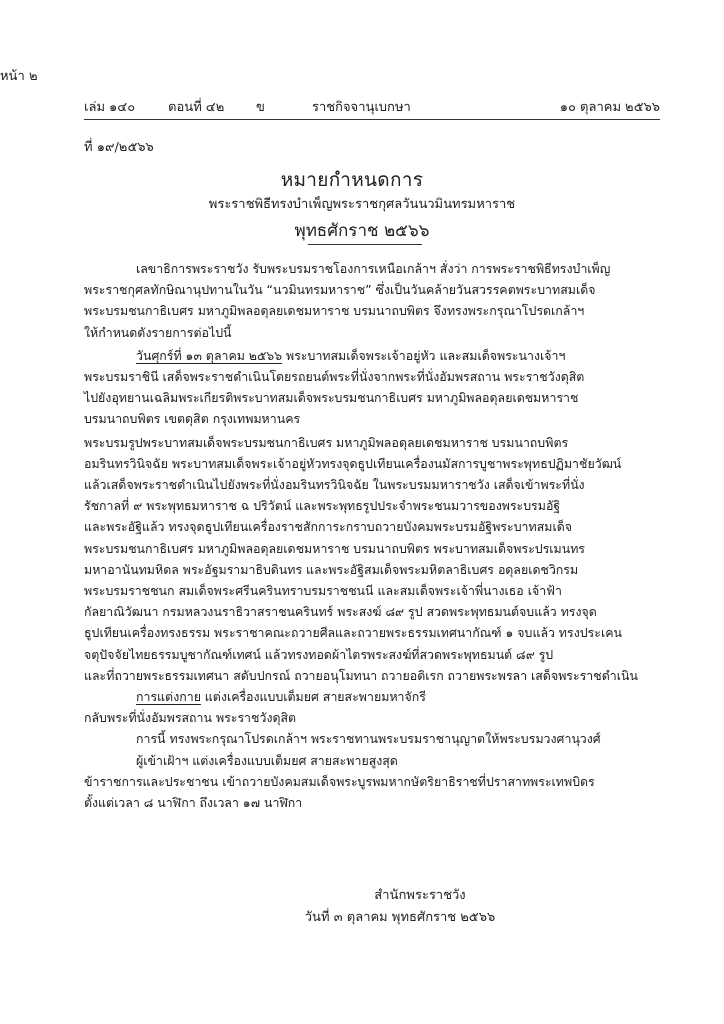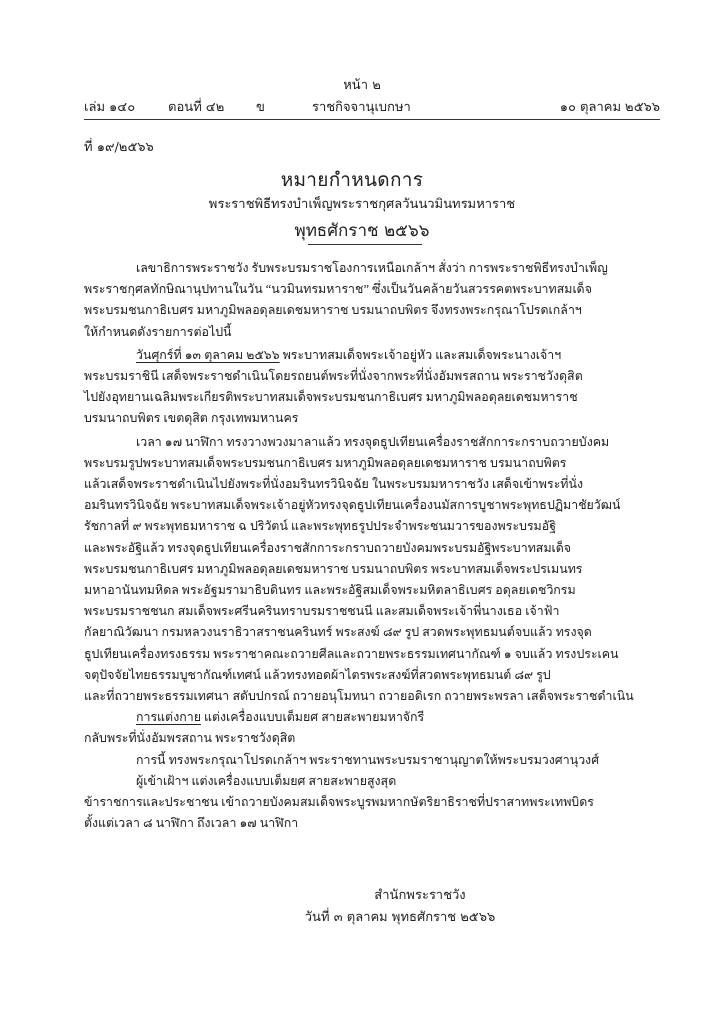--- a/index.html
+++ b/index.html
@@ -16,22 +16,22 @@
     font-family: "DejaVu Sans", "Liberation Sans", sans-serif;
   }
   .page {
     position: absolute;
     left: 0; top: 0;
     width: 724px; height: 1024px;
   }
   .abs { position: absolute; white-space: nowrap; }
 
   .page-number {
-    left: 0; width: 724px; top: 74px;
-    text-align: center; font-size: 13px;
+    left: 0; width: 724px; top: 65px;
+    font-size: 13px;
   }
   .gazette-header {
     left: 84px; right: 64px; top: 96px; height: 22px;
     font-size: 13px;
   }
   .gazette-header span { position: absolute; top: 0; white-space: nowrap; }
   .hdr-rule {
     left: 84px; right: 64px; top: 119px; height: 0;
     border-top: 1.3px solid #333;
   }
@@ -52,21 +52,21 @@
   }
   .title-rule {
     left: 308px; width: 114px; top: 244px; height: 0;
     border-top: 1.3px solid #333;
   }
 
   .body-text {
     left: 84px; width: 586px; top: 258px;
     font-size: 12.4px; line-height: 21.2px;
   }
-  .body-text .line { display: block; white-space: nowrap; font-family: Liberation Serif, serif; }
+  .body-text .line { display: block; white-space: nowrap; }
   .body-text .indent { padding-left: 52px; }
   .body-text .gap { height: 2px; display: block; }
   .u { text-decoration: underline; text-underline-offset: 3px; }
 
   .signature {
     left: 250px; width: 300px; top: 884px; text-align: center;
     font-size: 13px; line-height: 22px;
   }
   .signature .org { padding-left: 40px; display: block; }
 </style>
@@ -100,24 +100,23 @@
     <span class="line">พระบรมชนกาธิเบศร มหาภูมิพลอดุลยเดชมหาราช บรมนาถบพิตร จึงทรงพระกรุณาโปรดเกล้าฯ</span>
     <span class="line">ให้กำหนดดังรายการต่อไปนี้</span>
     <span class="gap"></span>
 
     <span class="line indent"><span class="u">วันศุกร์ที่ ๑๓ ตุลาคม ๒๕๖๖</span><span> พระบาทสมเด็จพระเจ้าอยู่หัว และสมเด็จพระนางเจ้าฯ</span></span>
     <span class="line">พระบรมราชินี เสด็จพระราชดำเนินโดยรถยนต์พระที่นั่งจากพระที่นั่งอัมพรสถาน พระราชวังดุสิต</span>
     <span class="line">ไปยังอุทยานเฉลิมพระเกียรติพระบาทสมเด็จพระบรมชนกาธิเบศร มหาภูมิพลอดุลยเดชมหาราช</span>
     <span class="line">บรมนาถบพิตร เขตดุสิต กรุงเทพมหานคร</span>
     <span class="gap"></span>
 
-    <span class="line indent">เวลา ๑๗ นาฬิกา ทรงวางพวงมาลาแล้ว ทรงจุดธูปเทียนเครื่องราชสักการะกราบถวายบังคม</span>
     <span class="line">พระบรมรูปพระบาทสมเด็จพระบรมชนกาธิเบศร มหาภูมิพลอดุลยเดชมหาราช บรมนาถบพิตร</span>
+    <span class="line">อมรินทรวินิจฉัย พระบาทสมเด็จพระเจ้าอยู่หัวทรงจุดธูปเทียนเครื่องนมัสการบูชาพระพุทธปฏิมาชัยวัฒน์</span>
     <span class="line">แล้วเสด็จพระราชดำเนินไปยังพระที่นั่งอมรินทรวินิจฉัย ในพระบรมมหาราชวัง เสด็จเข้าพระที่นั่ง</span>
-    <span class="line">อมรินทรวินิจฉัย พระบาทสมเด็จพระเจ้าอยู่หัวทรงจุดธูปเทียนเครื่องนมัสการบูชาพระพุทธปฏิมาชัยวัฒน์</span>
     <span class="line">รัชกาลที่ ๙ พระพุทธมหาราช ฉ ปริวัตน์ และพระพุทธรูปประจำพระชนมวารของพระบรมอัฐิ</span>
     <span class="line">และพระอัฐิแล้ว ทรงจุดธูปเทียนเครื่องราชสักการะกราบถวายบังคมพระบรมอัฐิพระบาทสมเด็จ</span>
     <span class="line">พระบรมชนกาธิเบศร มหาภูมิพลอดุลยเดชมหาราช บรมนาถบพิตร พระบาทสมเด็จพระปรเมนทร</span>
     <span class="line">มหาอานันทมหิดล พระอัฐมรามาธิบดินทร และพระอัฐิสมเด็จพระมหิตลาธิเบศร อดุลยเดชวิกรม</span>
     <span class="line">พระบรมราชชนก สมเด็จพระศรีนครินทราบรมราชชนนี และสมเด็จพระเจ้าพี่นางเธอ เจ้าฟ้า</span>
     <span class="line">กัลยาณิวัฒนา กรมหลวงนราธิวาสราชนครินทร์ พระสงฆ์ ๘๙ รูป สวดพระพุทธมนต์จบแล้ว ทรงจุด</span>
     <span class="line">ธูปเทียนเครื่องทรงธรรม พระราชาคณะถวายศีลและถวายพระธรรมเทศนากัณฑ์ ๑ จบแล้ว ทรงประเคน</span>
     <span class="line">จตุปัจจัยไทยธรรมบูชากัณฑ์เทศน์ แล้วทรงทอดผ้าไตรพระสงฆ์ที่สวดพระพุทธมนต์ ๘๙ รูป</span>
     <span class="line">และที่ถวายพระธรรมเทศนา สดับปกรณ์ ถวายอนุโมทนา ถวายอดิเรก ถวายพระพรลา เสด็จพระราชดำเนิน</span>
     <span class="line indent"><span class="u">การแต่งกาย</span><span> แต่งเครื่องแบบเต็มยศ สายสะพายมหาจักรี</span></span>

